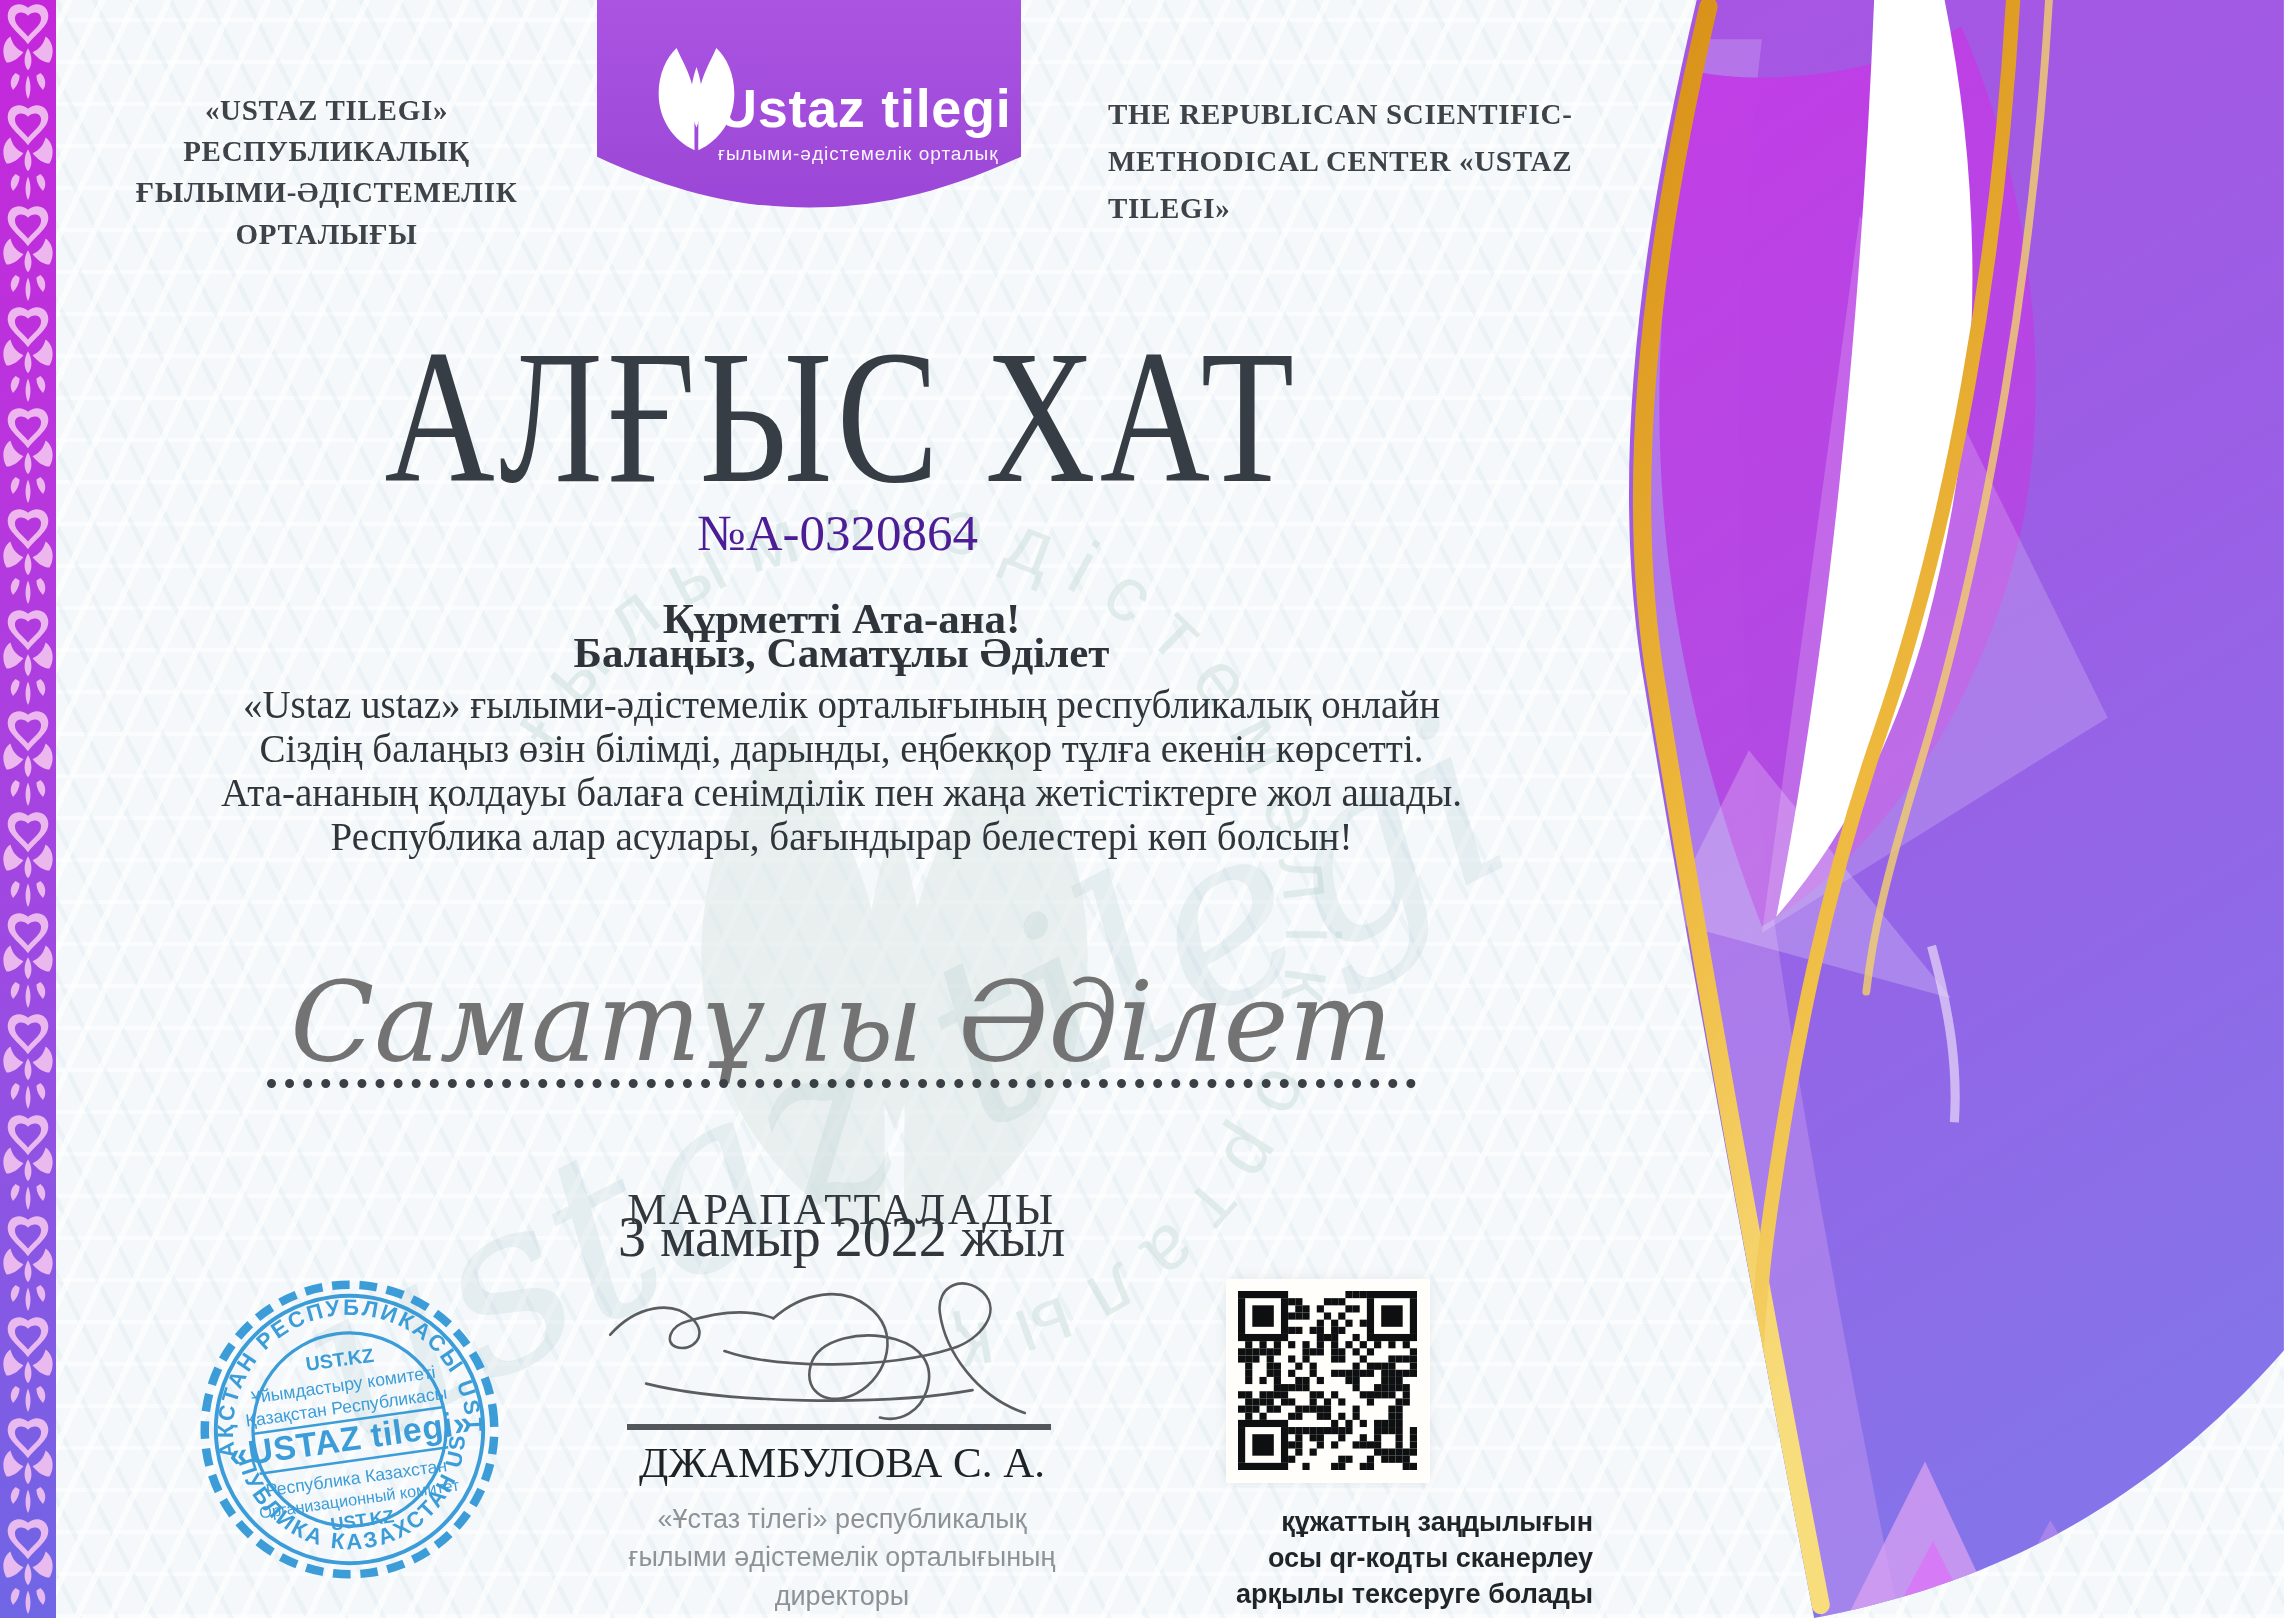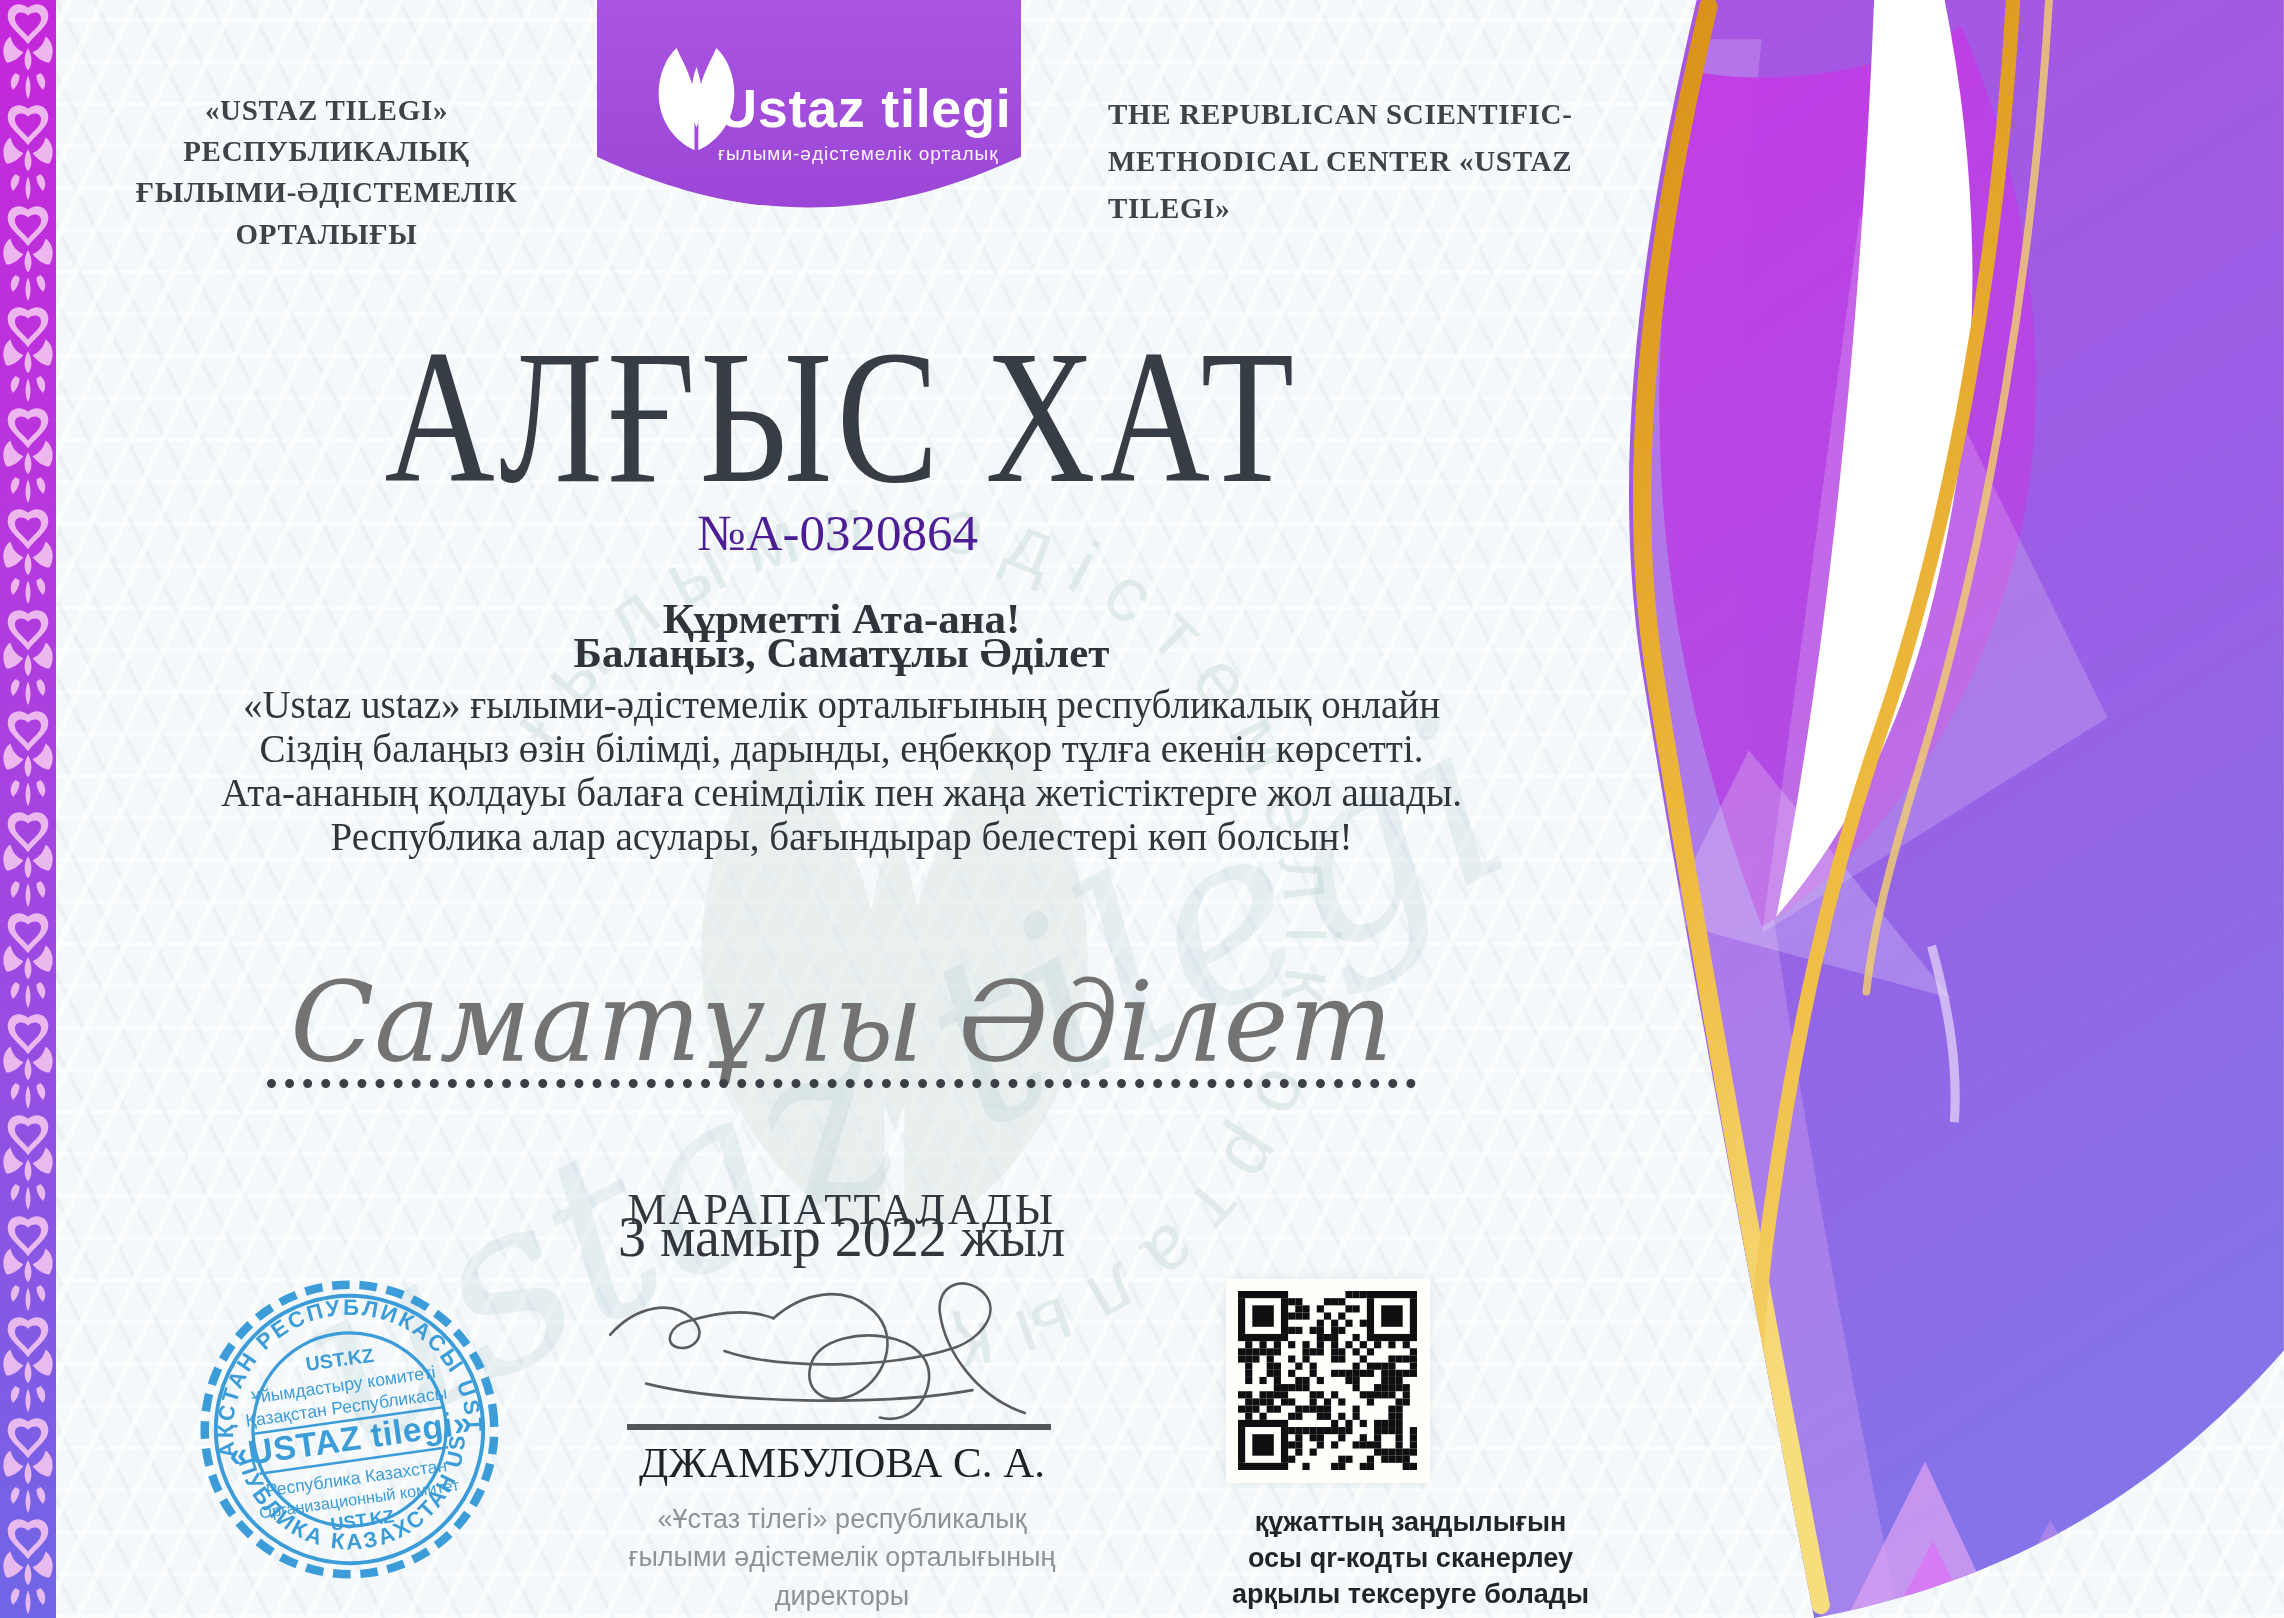--- a/index.html
+++ b/index.html
@@ -53,21 +53,21 @@
   .sig-block { position:absolute; left:607px; top:1266px; width:470px; text-align:center; }
   .sig-svg { position:absolute; left:0; top:0; width:470px; height:183px; }
   .sig-line { position:absolute; left:19.6px; top:158px; width:424px; height:5.9px; background:#53575c; }
   .sig-name { position:absolute; left:0; top:172px; width:470px; font-size:43px; color:#1e2327; }
   .sig-role { position:absolute; left:0; top:234px; width:470px; font-size:27px; line-height:1.42;
     color:#8d9297; font-family:"Liberation Sans","DejaVu Sans",sans-serif; }
 
   .qr-card { position:absolute; left:1226px; top:1279px; width:204px; height:204px; background:#fffefb;
     border-radius:2.6px; box-shadow:0 0 11.7px rgba(140,150,160,.18); }
   .qr-card svg { position:absolute; left:12.4px; top:12.4px; }
-  .qr-caption { position:absolute; left:1228px; top:1504px; width:365px; text-align:center;
+  .qr-caption { position:absolute; left:1228px; top:1504px; width:365px; text-align:right;
     font-family:"Liberation Sans","DejaVu Sans",sans-serif; font-weight:bold;
     font-size:27px; line-height:1.34; color:#1f2428; }
 
   .watermark { position:absolute; pointer-events:none; }
 </style>
 </head>
 <body>
 
 <div id="page">
 

